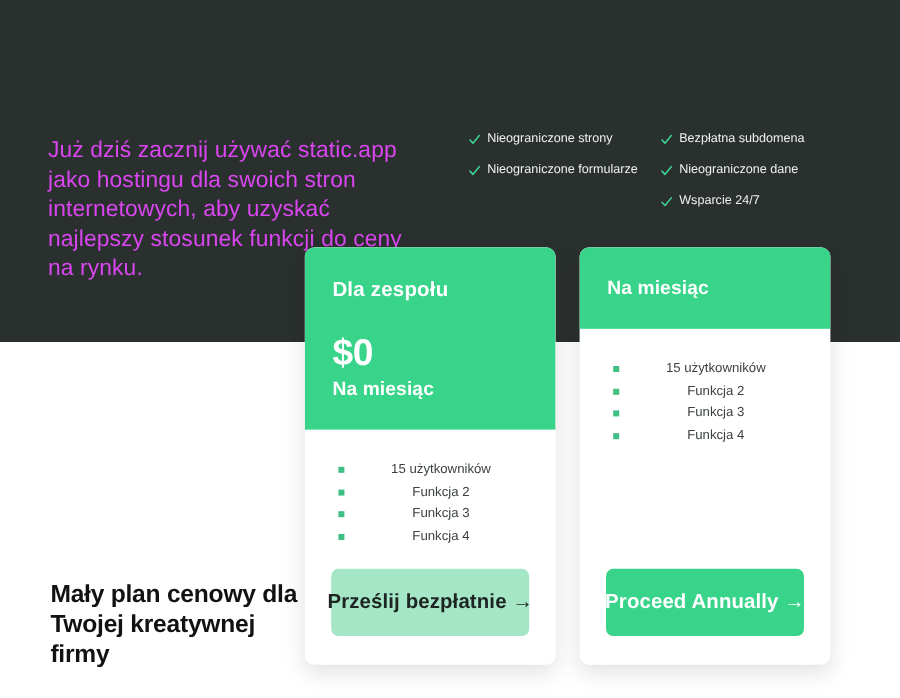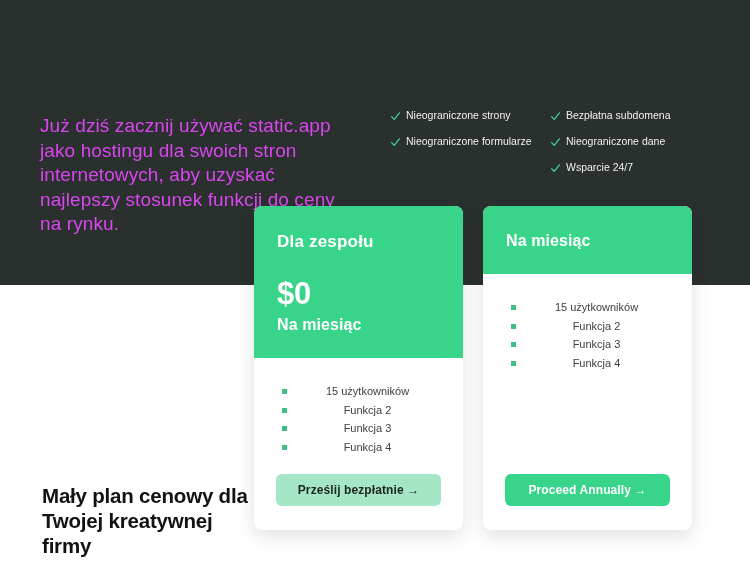--- a/index.html
+++ b/index.html
@@ -143,24 +143,24 @@
     display: flex;
     justify-content: center;
   }
   .cta {
     display: inline-flex;
     align-items: center;
     justify-content: center;
     border: none;
     border-radius: 6px;
     font-family: "Liberation Sans", sans-serif;
-    font-size: 12px;
+    font-size: 17px;
     font-weight: bold;
     letter-spacing: 0.1px;
-    height: 32px;
+    height: 56px;
     width: 100%;
     cursor: pointer;
     white-space: nowrap;
   }
   .cta-soft {
     background: #a4e6c6;
     color: #1d2422;
   }
   .cta-solid {
     background: #38d48a;

